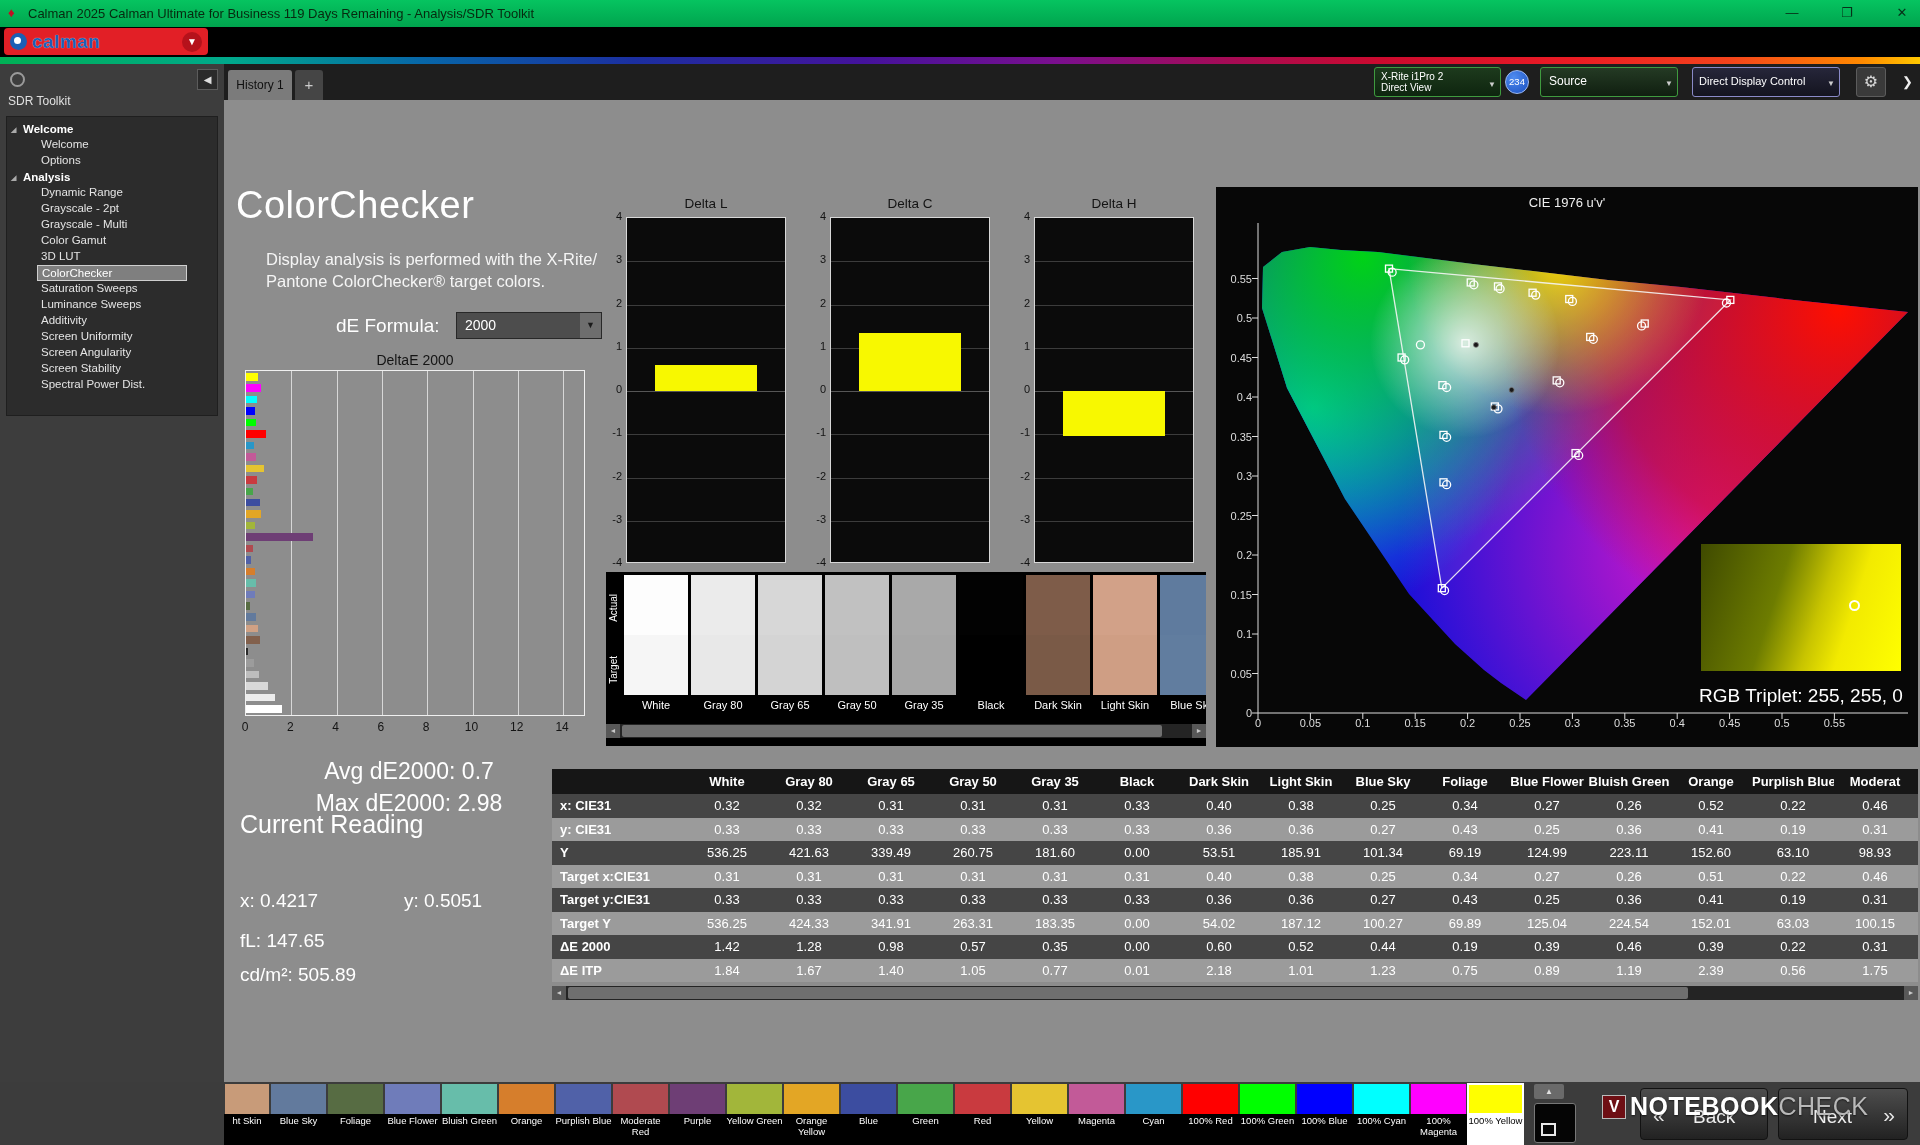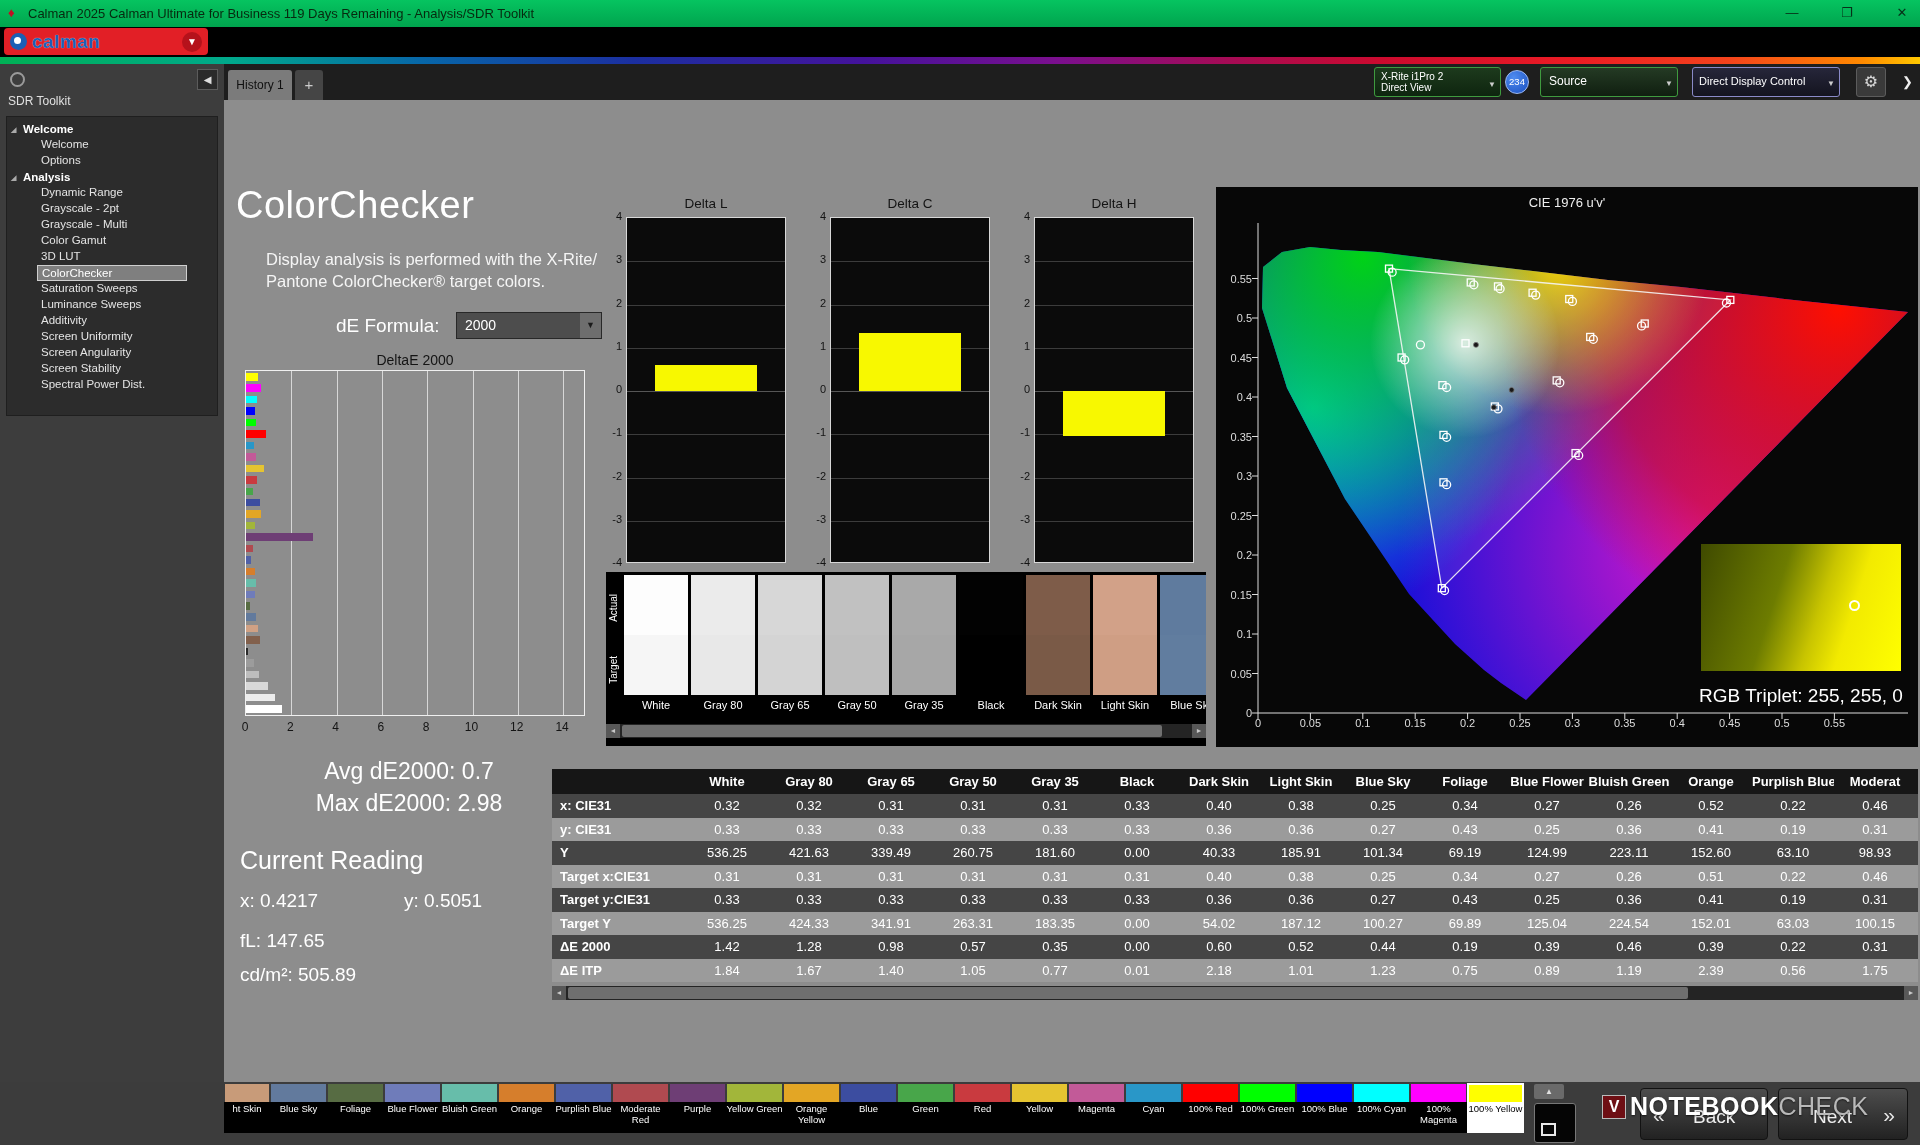--- a/index.html
+++ b/index.html
@@ -78,21 +78,21 @@
 .pv-lab{position:absolute;left:0;top:124px;width:64px;text-align:center;color:#fff;font-size:11px}
 .scrollbar{position:absolute;background:#242424;height:14px}
 .sb-btn{position:absolute;top:0;width:14px;height:14px;background:#585858;color:#c8c8c8;font-size:7px;text-align:center;line-height:14px}
 .sb-thumb{position:absolute;top:1px;height:12px;background:#6f6f6f;border-radius:2px}
 #pv-scroll{left:0;top:152px;width:600px}
 #pv-scroll .sb-thumb{left:16px;width:540px}
 
 
 #avg-line{position:absolute;left:30px;top:658px;width:310px;text-align:center;font-size:23px;color:#fff}
 #max-line{position:absolute;left:30px;top:690px;width:310px;text-align:center;font-size:23px;color:#fff}
-#cur-label{position:absolute;left:16px;top:746px;font-size:25px;color:#fff}
+#cur-label{position:absolute;left:16px;top:710px;font-size:25px;color:#fff}
 #cur-xy{position:absolute;left:16px;top:790px;font-size:19px;color:#fff;width:340px}
 #cur-xy .yv{position:absolute;left:164px}
 #cur-fl{position:absolute;left:16px;top:830px;font-size:19px;color:#fff}
 #cur-cd{position:absolute;left:16px;top:864px;font-size:19px;color:#fff}
 
 
 #cie{position:absolute;left:992px;top:87px;width:702px;height:560px;background:#070707;overflow:hidden}
 #cie-title{position:absolute;left:0;top:8px;width:702px;text-align:center;color:#eee;font-size:13px}
 #cie-svg{position:absolute;left:34px;top:28px}
 .cie-ylab{position:absolute;left:4px;width:32px;text-align:right;color:#ddd;font-size:11px}
@@ -111,21 +111,21 @@
 .thead .tcell{font-weight:bold;line-height:25px}
 .tcell.tlabel{width:134px;text-align:left;padding-left:8px;font-weight:bold}
 #tbl-scroll{left:328px;top:886px;width:1366px}
 #tbl-scroll .sb-thumb{left:16px;width:1120px}
 
 
 #bottombar{position:absolute;left:0;top:1082px;width:1920px;height:63px;background:#3c3c3c}
 #bpatches{position:absolute;left:224px;top:0;display:flex}
 .bp{height:63px;flex:none;position:relative}
 .bp-sw{height:30px;margin:2px 1px 0 1px}
-.bp-lab{position:absolute;left:0;top:20px;width:100%;height:31px;background:#000;color:#fff;font-size:9.5px;line-height:1.15;text-align:center;padding-top:2px;overflow:hidden}
+.bp-lab{position:absolute;left:0;top:32px;width:100%;height:31px;background:#000;color:#fff;font-size:9.5px;line-height:1.15;text-align:center;padding-top:2px;overflow:hidden}
 .bp.bsel .bp-sw{outline:2px solid #fff;outline-offset:-1px}
 .bp.bsel .bp-lab{background:#fff;color:#000;font-weight:normal}
 #up-btn{position:absolute;left:1534px;top:2px;width:30px;height:15px;background:#6a6a6a;color:#e0e0e0;font-size:8px;text-align:center;line-height:15px;border-radius:2px}
 #pattern-btn{position:absolute;left:1534px;top:21px;width:42px;height:40px;background:#050505;border:1px solid #777;border-radius:3px}
 #pattern-btn .inner{position:absolute;left:6px;bottom:6px;width:15px;height:13px;border:2px solid #e8e8e8}
 .navbtn{position:absolute;top:6px;height:52px;background:linear-gradient(#4d4d4d,#222);border:1px solid #121212;border-radius:4px;color:#f0f0f0;font-size:19px}
 #back-btn{left:1640px;width:128px}
 #next-btn{left:1778px;width:130px}
 .navbtn .chev{position:absolute;top:14px;font-size:21px;color:#e8e8e8}
 .navbtn .nlab{position:absolute;top:17px}
@@ -599,21 +599,21 @@
           <div class="tcell">0.31</div>
         </div>
         <div class="trow dark">
           <div class="tcell tlabel">Y</div>
           <div class="tcell">536.25</div>
           <div class="tcell">421.63</div>
           <div class="tcell">339.49</div>
           <div class="tcell">260.75</div>
           <div class="tcell">181.60</div>
           <div class="tcell">0.00</div>
-          <div class="tcell">40.33</div>
+          <div class="tcell">53.51</div>
           <div class="tcell">185.91</div>
           <div class="tcell">101.34</div>
           <div class="tcell">69.19</div>
           <div class="tcell">124.99</div>
           <div class="tcell">223.11</div>
           <div class="tcell">152.60</div>
           <div class="tcell">63.10</div>
           <div class="tcell">98.93</div>
         </div>
         <div class="trow light">

